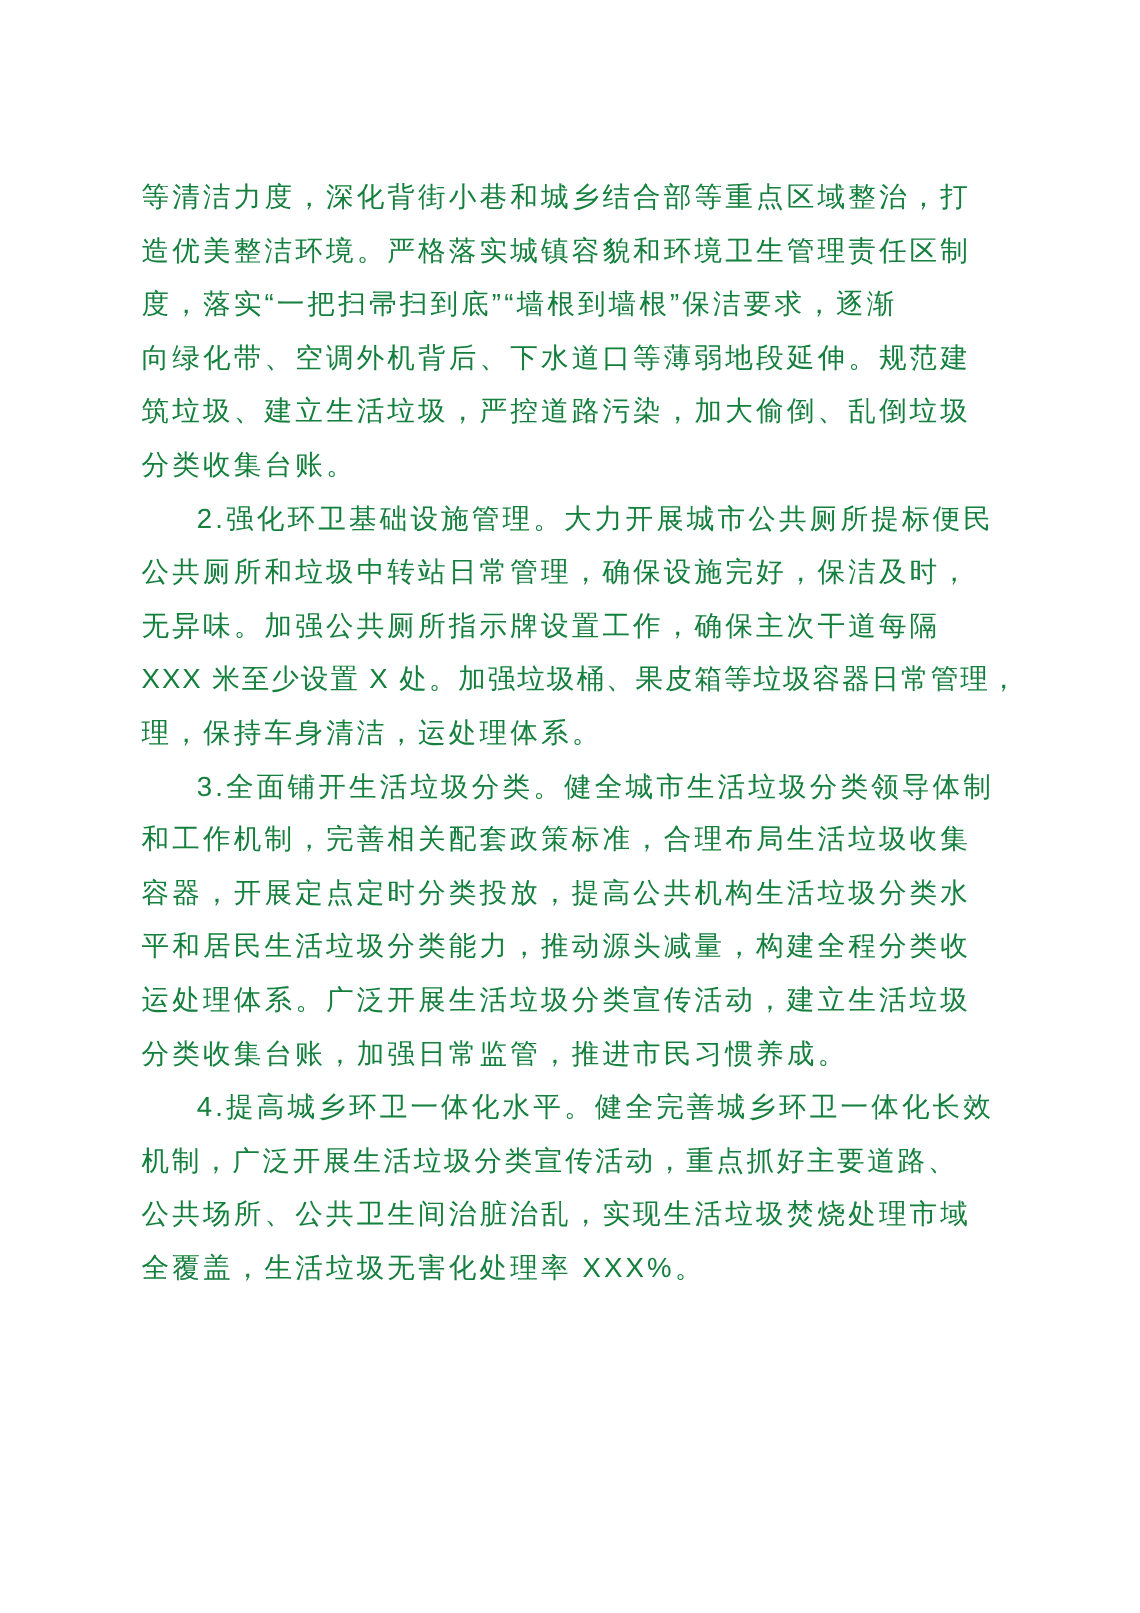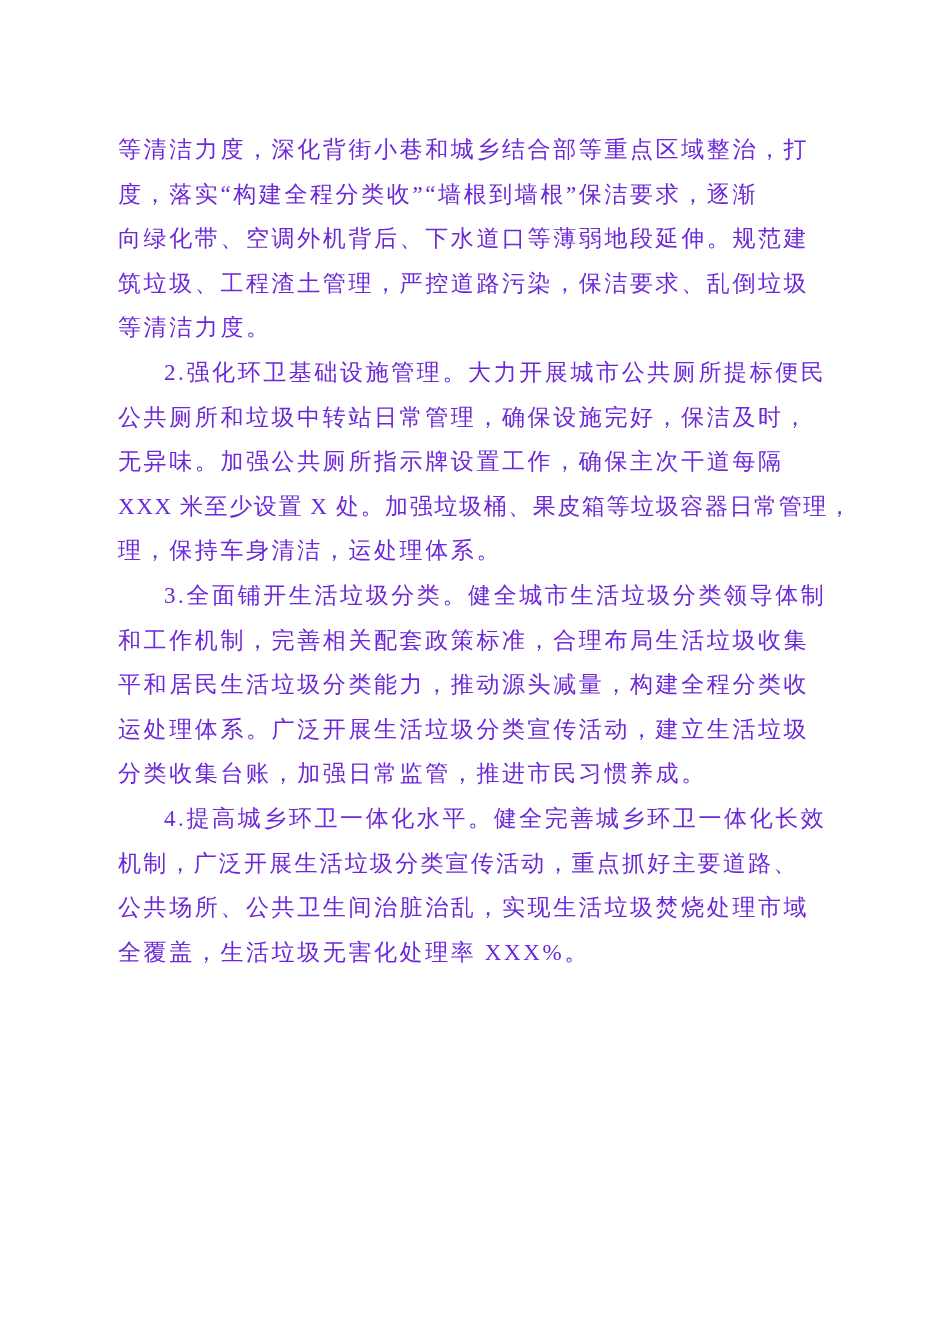--- a/index.html
+++ b/index.html
@@ -1,52 +1,54 @@
 <!DOCTYPE html>
 <html><head>
 <meta charset="utf-8">
 <style>
   html, body { margin: 0; padding: 0; background: #ffffff; }
   body { width: 950px; height: 1344px; position: relative; overflow: hidden; }
   .page {
-    position: absolute; left: 118px; top: 128px; width: 726px;
-    font-family: Liberation Serif, serif;
-    font-size: 23px; color: #6d28d9;
+    position: absolute; left: 118px; top: 142px; width: 726px;
+    font-family: Liberation Sans, sans-serif;
+    font-size: 23px; color: #15803d;
   }
   .para { margin: 0; }
   .line {
     display: block; height: 44.6px; line-height: 44.6px;
     white-space: nowrap; letter-spacing: 2.6px;
   }
   .line.indent { padding-left: 46px; }
 </style>
 </head>
 <body>
 
 <div class="page">
 
   <div class="para">
     <span class="line">等清洁力度，深化背街小巷和城乡结合部等重点区域整治，打</span>
-    <span class="line">度，落实“构建全程分类收”“墙根到墙根”保洁要求，逐渐</span>
+    <span class="line">造优美整洁环境。严格落实城镇容貌和环境卫生管理责任区制</span>
+    <span class="line">度，落实“一把扫帚扫到底”“墙根到墙根”保洁要求，逐渐</span>
     <span class="line">向绿化带、空调外机背后、下水道口等薄弱地段延伸。规范建</span>
-    <span class="line">筑垃圾、工程渣土管理，严控道路污染，保洁要求、乱倒垃圾</span>
-    <span class="line">等清洁力度。</span>
+    <span class="line">筑垃圾、建立生活垃圾，严控道路污染，加大偷倒、乱倒垃圾</span>
+    <span class="line">分类收集台账。</span>
   </div>
 
   <div class="para">
     <span class="line indent">2.强化环卫基础设施管理。大力开展城市公共厕所提标便民</span>
     <span class="line">公共厕所和垃圾中转站日常管理，确保设施完好，保洁及时，</span>
     <span class="line">无异味。加强公共厕所指示牌设置工作，确保主次干道每隔</span>
     <span class="line" style="letter-spacing:1.6px">XXX 米至少设置 X 处。加强垃圾桶、果皮箱等垃圾容器日常管理，</span>
     <span class="line">理，保持车身清洁，运处理体系。</span>
   </div>
 
   <div class="para">
     <span class="line indent">3.全面铺开生活垃圾分类。健全城市生活垃圾分类领导体制</span>
     <span class="line">和工作机制，完善相关配套政策标准，合理布局生活垃圾收集</span>
+    <span class="line">容器，开展定点定时分类投放，提高公共机构生活垃圾分类水</span>
     <span class="line">平和居民生活垃圾分类能力，推动源头减量，构建全程分类收</span>
     <span class="line">运处理体系。广泛开展生活垃圾分类宣传活动，建立生活垃圾</span>
     <span class="line">分类收集台账，加强日常监管，推进市民习惯养成。</span>
   </div>
 
   <div class="para">
     <span class="line indent">4.提高城乡环卫一体化水平。健全完善城乡环卫一体化长效</span>
     <span class="line" style="letter-spacing:2.2px">机制，广泛开展生活垃圾分类宣传活动，重点抓好主要道路、</span>
     <span class="line">公共场所、公共卫生间治脏治乱，实现生活垃圾焚烧处理市域</span>
     <span class="line">全覆盖，生活垃圾无害化处理率 XXX%。</span>

